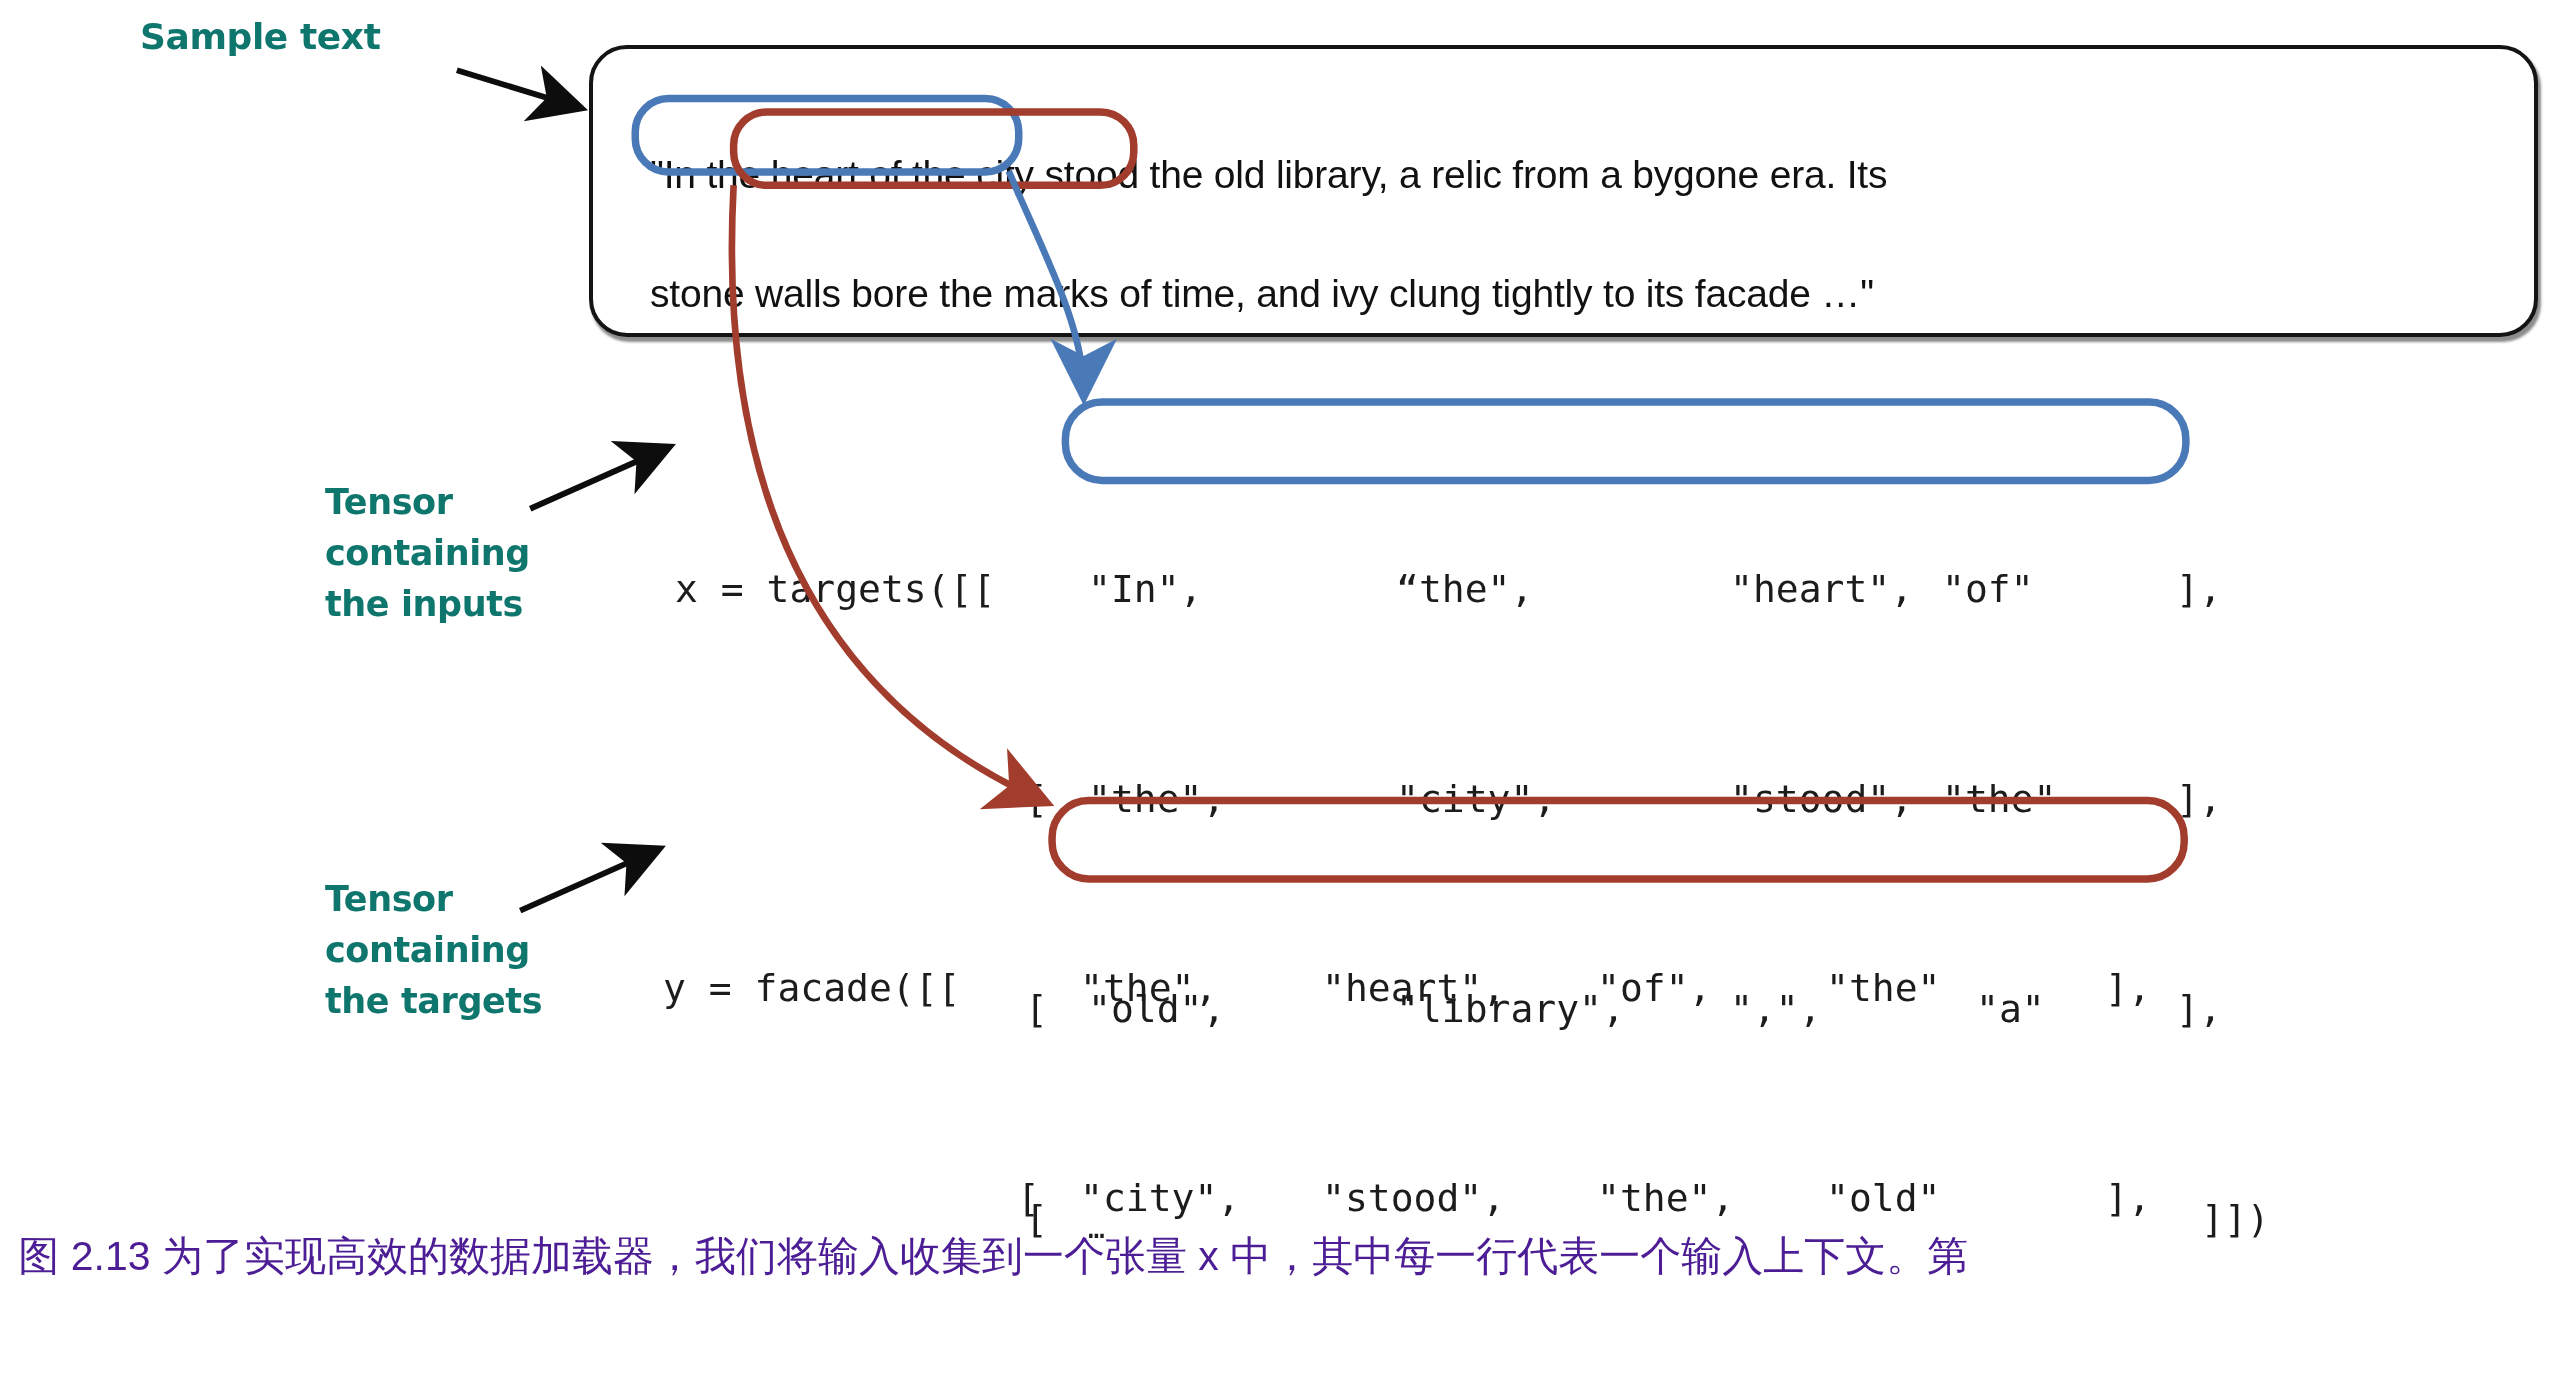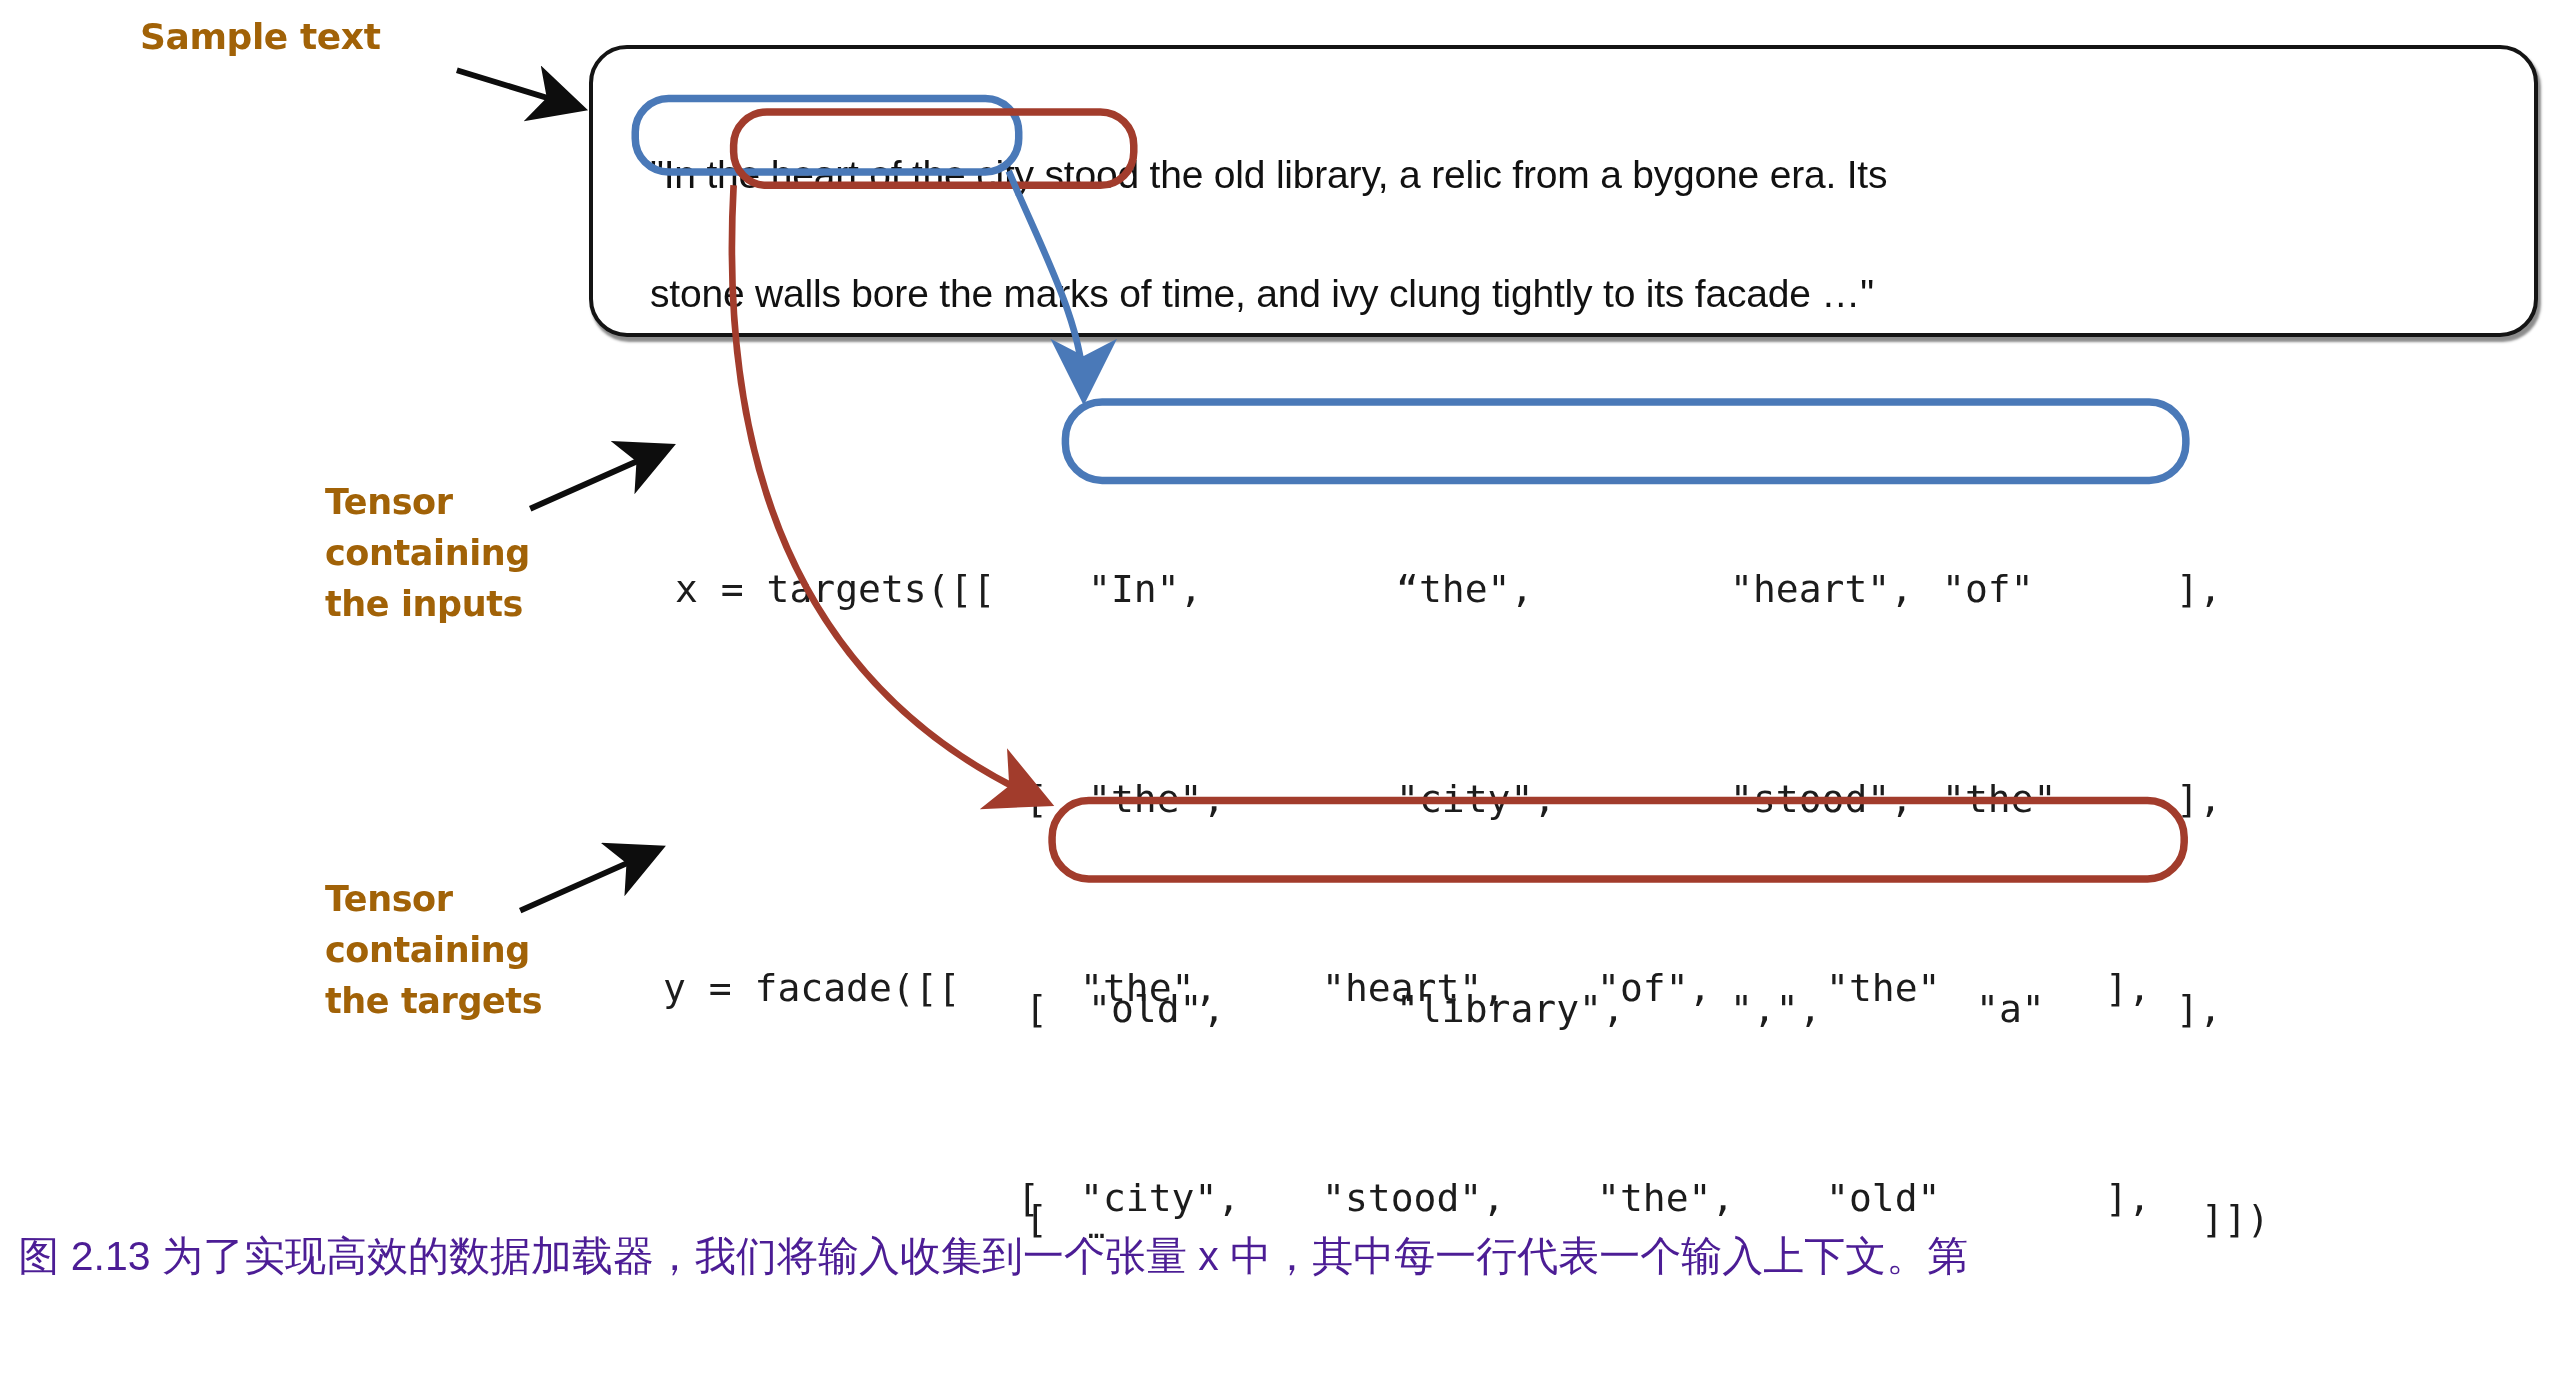--- a/index.html
+++ b/index.html
@@ -24,21 +24,21 @@
     left: 0; top: 0;
     width: 2576px; height: 1391px;
     pointer-events: none;
   }
 
   
   .annot {
     position: absolute;
     font-family: "DejaVu Sans", sans-serif;
     font-weight: bold;
-    color: #a16207;
+    color: #0f766e;
     letter-spacing: -0.4px;
     line-height: 1.20;
     white-space: pre;
   }
   #sample-text-label {
     left: 140px;
     top: 15px;
     font-size: 36px;
   }
   #tensor-inputs-label {

